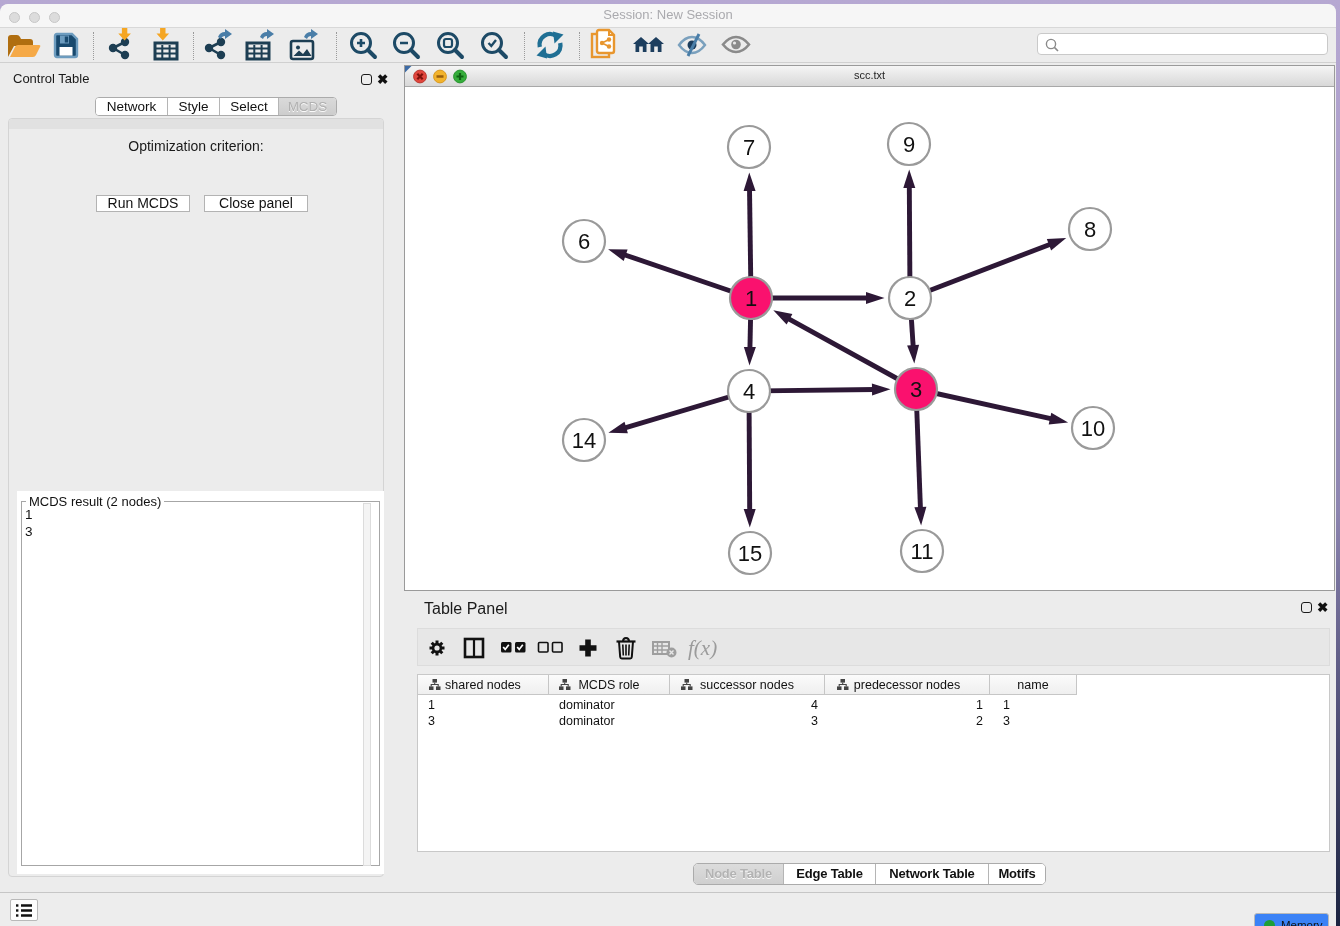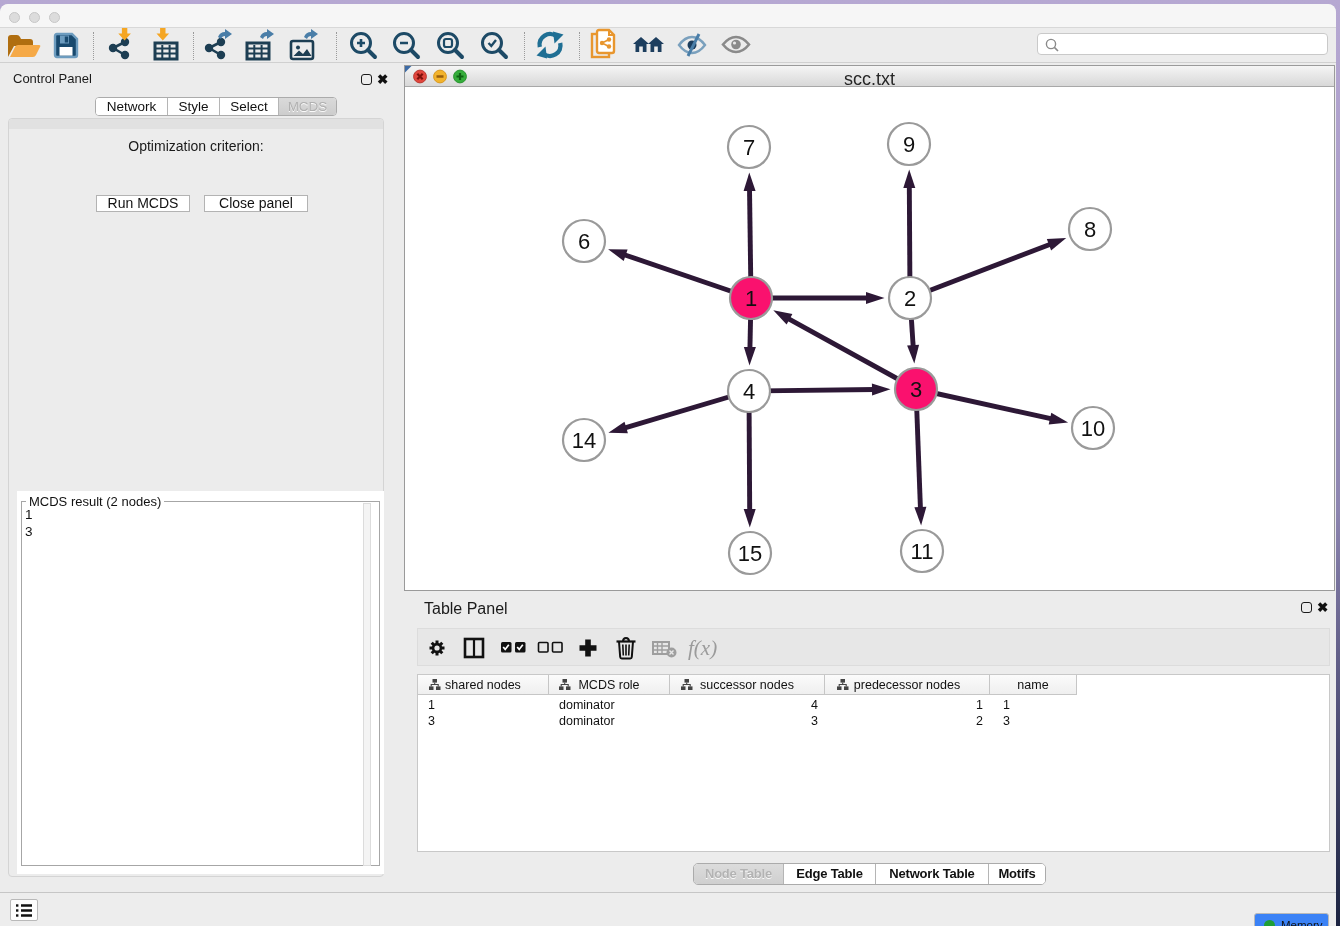--- a/index.html
+++ b/index.html
@@ -50,21 +50,21 @@
 #mcdslegend { position:absolute; left:4px; top:-8px; background:#fff; padding:0 3px;
   font-size:13px; color:#111; }
 #mcdstext { position:absolute; left:3px; top:4px; font-size:13.5px; color:#111; line-height:17px; }
 #mcdsscroll { position:absolute; right:8px; top:1px; width:8px; height:363px;
   background:#f4f4f4; border:1px solid #dcdcdc; }
 
 #netframe { position:absolute; left:404px; top:61px; width:931px; height:526px;
   border:1px solid #9a9a9a; background:#fff; }
 #nftitle { position:absolute; left:0; top:0; width:100%; height:21px;
   background:linear-gradient(#f5f5f5,#d8d8d8); border-bottom:1px solid #a8a8a8; }
-#nftext { position:absolute; top:3px; width:100%; text-align:center; font-size:18px; color:#262626; }
+#nftext { position:absolute; top:3px; width:100%; text-align:center; font-size:11px; color:#262626; }
 #canvas { position:absolute; left:0; top:22px; width:929px; height:502px; background:#fff; }
 
 #tp { position:absolute; left:404px; top:589px; width:932px; height:299px; background:#ececec; }
 #tp-title { position:absolute; left:20px; top:7px; font-size:16px; color:#1a1a1a; }
 #tp-toolbar { position:absolute; left:13px; top:35px; width:913px; height:38px;
   background:#e7e7e7; border:1px solid #dcdcdc; }
 #tbl { position:absolute; left:13px; top:81px; width:913px; height:178px; background:#fff;
   border:1px solid #c8c8c8; }
 .hcell { position:absolute; top:0; height:20px; background:linear-gradient(#fbfbfb,#efefef);
   border-right:1px solid #c6c6c6; border-bottom:1px solid #c6c6c6;
@@ -85,20 +85,21 @@
   border:1px solid #b9b9b9; border-radius:3px; font-size:11.5px; color:#111; }
 </style>
 </head>
 <body>
 <div id="win">
 
   <div id="titlebar">
     <div class="tl" style="left:8.5px;"></div>
     <div class="tl" style="left:28.5px;"></div>
     <div class="tl" style="left:48.5px;"></div>
+    <div id="wtitle">Session: New Session</div>
   </div>
 
   <div id="toolbar">
     <div class="sep" style="left:93px;"></div>
     <div class="sep" style="left:193px;"></div>
     <div class="sep" style="left:336px;"></div>
     <div class="sep" style="left:524px;"></div>
     <div class="sep" style="left:579px;"></div>
     <svg id="tbicons" style="position:absolute;left:0;top:-2px;" width="800" height="38" viewBox="0 0 800 38">
 
@@ -224,21 +225,21 @@
     </svg>
     <div id="search">
       <svg style="position:absolute;left:6px;top:3px;" width="16" height="16" viewBox="0 0 16 16">
         <circle cx="7" cy="7" r="4.6" fill="none" stroke="#8a8a8a" stroke-width="1.4"></circle>
         <path d="M10.4,10.4 L14,14" stroke="#8a8a8a" stroke-width="1.6"></path>
       </svg>
     </div>
   </div>
 
   <div id="cp">
-    <div id="cp-title">Control Panel</div>
+    <div id="cp-title">Control Table</div>
     <div class="pfloat" style="left:361px; top:11px;"></div>
     <div class="px" style="left:377px; top:11px;">✖</div>
     <div id="cp-tabs">
       <div class="cptab" style="width:72px;">Network</div>
       <div class="cptab" style="width:52px;">Style</div>
       <div class="cptab" style="width:59px;">Select</div>
       <div class="cptab sel" style="width:57px;">MCDS</div>
     </div>
     <div id="cp-content">
       <div id="cp-band"></div>

